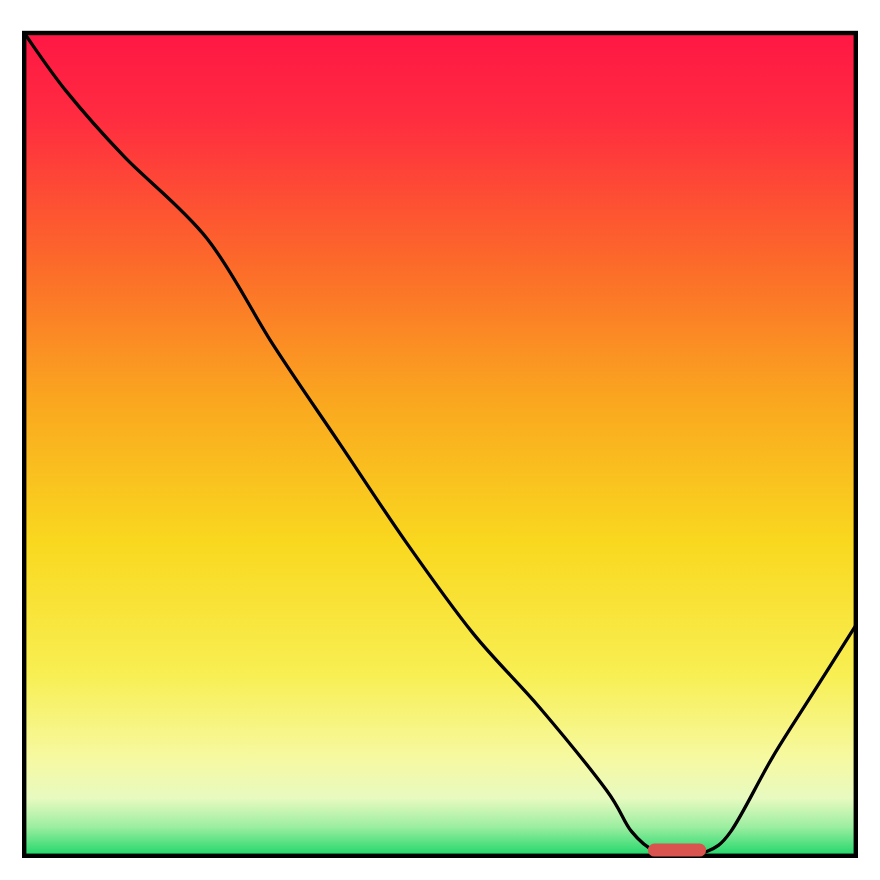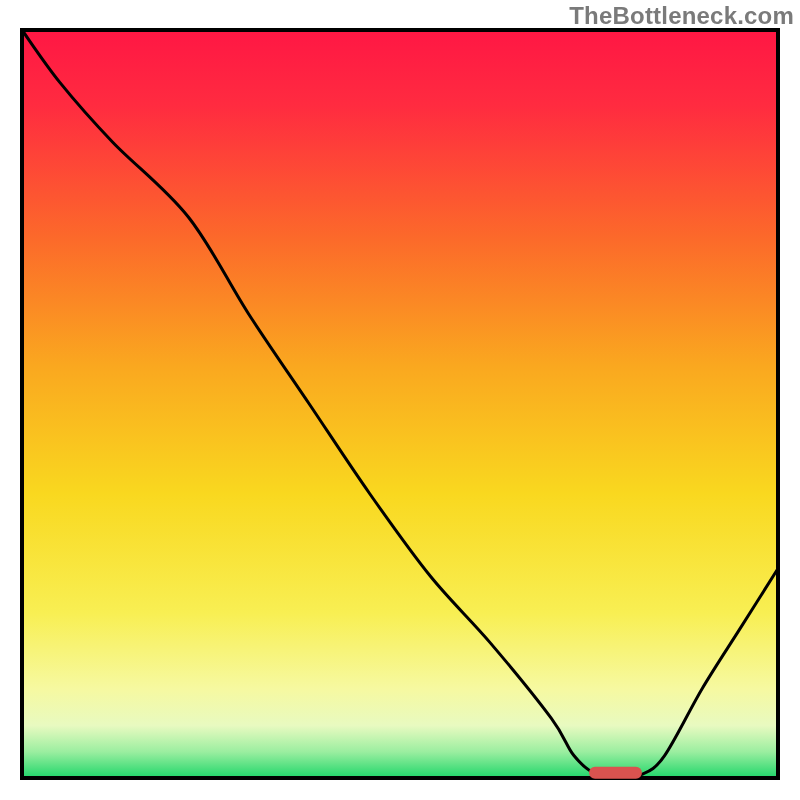--- a/index.html
+++ b/index.html
@@ -29,21 +29,20 @@
   svg.plot {
     position: absolute;
     top: 0;
     left: 0;
   }
 </style>
 </head>
 <body>
 
 <div class="container">
-  <div class="watermark">TheBottleneck.com</div>
   <svg class="plot" width="800" height="800">
     <defs>
       <linearGradient id="bgGrad" x1="0" y1="0" x2="0" y2="1">
           <stop offset="0.00%" stop-color="#ff1744"></stop>
           <stop offset="10.00%" stop-color="#ff2b40"></stop>
           <stop offset="28.00%" stop-color="#fc6a2a"></stop>
           <stop offset="45.00%" stop-color="#faa81f"></stop>
           <stop offset="62.00%" stop-color="#f9d81f"></stop>
           <stop offset="78.00%" stop-color="#f8ef53"></stop>
           <stop offset="88.00%" stop-color="#f6f9a0"></stop>

